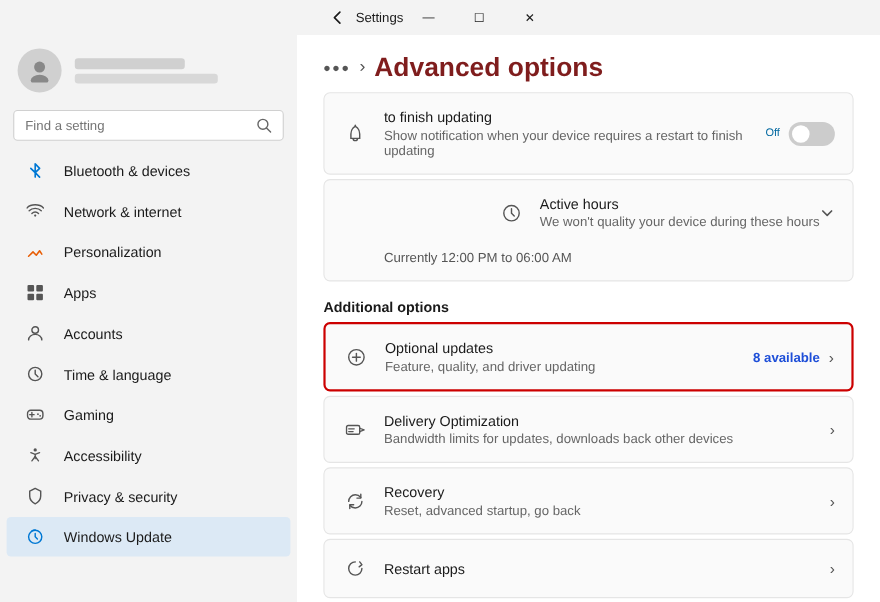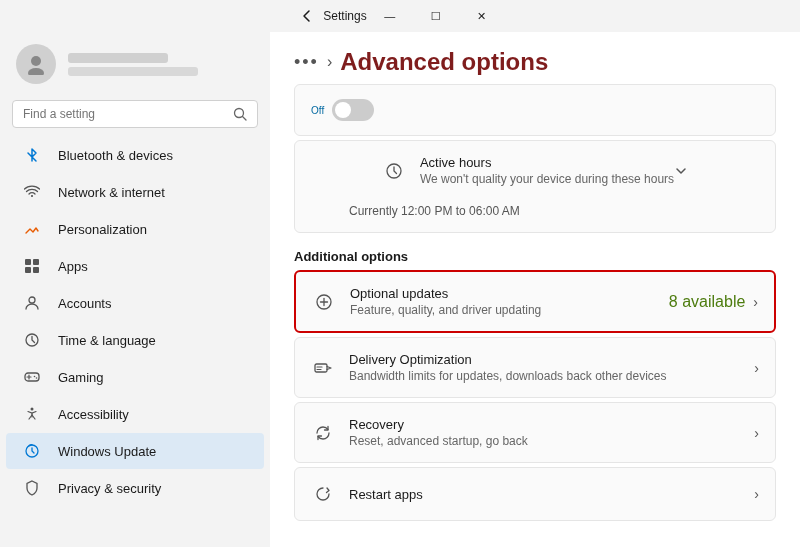--- a/index.html
+++ b/index.html
@@ -250,21 +250,21 @@
     
     .active-hours-row {
       border: 1px solid #e5e5e5;
       border-radius: 6px;
       margin-bottom: 4px;
       background: #fafafa;
     }
     .active-hours-header {
       display: flex;
       align-items: center;
-      justify-content: center;
+      justify-content: flex-end;
       padding: 14px 16px;
       cursor: pointer;
     }
     .active-hours-body {
       padding: 4px 16px 14px 54px;
       font-size: 12px;
       color: #555;
     }
 
     
@@ -275,23 +275,24 @@
       padding: 12px 16px 6px 0;
     }
 
     
     .setting-row.highlighted {
       border: 2px solid #cc0000;
       background: #fafafa;
     }
 
     .badge-text {
-      font-size: 16px;
-      color: #4d7c0f;
+      font-size: 12px;
+      color: #1d4ed8;
       white-space: nowrap;
+      font-weight: bold;
     }
 
     .chevron-right {
       font-size: 14px;
       color: #555;
     }
 
     
     svg { display: block; }
   </style>
@@ -422,54 +423,67 @@
             <circle cx="8" cy="3" r="1.5" fill="#555"></circle>
             <path d="M4 5.5L8 7L12 5.5" stroke="#555" stroke-width="1.2" stroke-linecap="round"></path>
             <path d="M8 7V11" stroke="#555" stroke-width="1.2" stroke-linecap="round"></path>
             <path d="M8 9L5 13" stroke="#555" stroke-width="1.2" stroke-linecap="round"></path>
             <path d="M8 9L11 13" stroke="#555" stroke-width="1.2" stroke-linecap="round"></path>
           </svg>
         </div>
         <span>Accessibility</span>
       </div>
 
+      <div class="nav-item">
+        <div class="nav-icon">
+          <svg width="16" height="16" viewBox="0 0 16 16" fill="none">
+            <path d="M8 1L13 3.5V8C13 11.2 10.8 13.7 8 15C5.2 13.7 3 11.2 3 8V3.5L8 1Z" stroke="#555" stroke-width="1.3"></path>
+          </svg>
+        </div>
+        <span>Privacy &amp; security</span>
+      </div>
+
       <div class="nav-item active">
         <div class="nav-icon">
           <svg width="16" height="16" viewBox="0 0 16 16" fill="none">
             <circle cx="8" cy="8" r="6" stroke="#0078d4" stroke-width="1.3"></circle>
             <path d="M8 5V8L10 10" stroke="#0078d4" stroke-width="1.3" stroke-linecap="round"></path>
             <path d="M5 2.5C5.8 2 6.85 1.7 8 1.7" stroke="#0078d4" stroke-width="1.3" stroke-linecap="round"></path>
           </svg>
         </div>
         <span>Windows Update</span>
-      </div>
-
-      <div class="nav-item">
-        <div class="nav-icon">
-          <svg width="16" height="16" viewBox="0 0 16 16" fill="none">
-            <path d="M8 1L13 3.5V8C13 11.2 10.8 13.7 8 15C5.2 13.7 3 11.2 3 8V3.5L8 1Z" stroke="#555" stroke-width="1.3"></path>
-          </svg>
-        </div>
-        <span>Privacy &amp; security</span>
       </div>
 
     </nav>
   </div>
 
   <div class="content">
 
     <div class="content-header">
       <span class="header-dots">•••</span>
       <span class="header-chevron">›</span>
       <h1 class="header-title">Advanced options</h1>
     </div>
 
     <div class="settings-section">
 
       <div class="setting-row">
+        <div class="setting-row-left">
+          <div class="setting-row-icon">
+            <svg width="18" height="18" viewBox="0 0 18 18" fill="none">
+              <path d="M9 2C9 2 5 4 5 9V13H13V9C13 4 9 2 9 2Z" stroke="#555" stroke-width="1.3"></path>
+              <path d="M7 13C7 14.1 7.9 15 9 15S11 14.1 11 13" stroke="#555" stroke-width="1.3"></path>
+              <line x1="9" y1="2" x2="9" y2="1" stroke="#555" stroke-width="1.3" stroke-linecap="round"></line>
+            </svg>
+          </div>
+          <div class="setting-text-block">
+            <span class="setting-title">to finish updating</span>
+            <span class="setting-subtitle">Show notification when your device requires a restart to finish updating</span>
+          </div>
+        </div>
         <div class="setting-row-right">
           <span style="font-size:10px;color:#0369a1;">Off</span>
           <div class="toggle off">
             <div class="toggle-knob"></div>
           </div>
         </div>
       </div>
 
       <div class="active-hours-row">
         <div class="active-hours-header">

